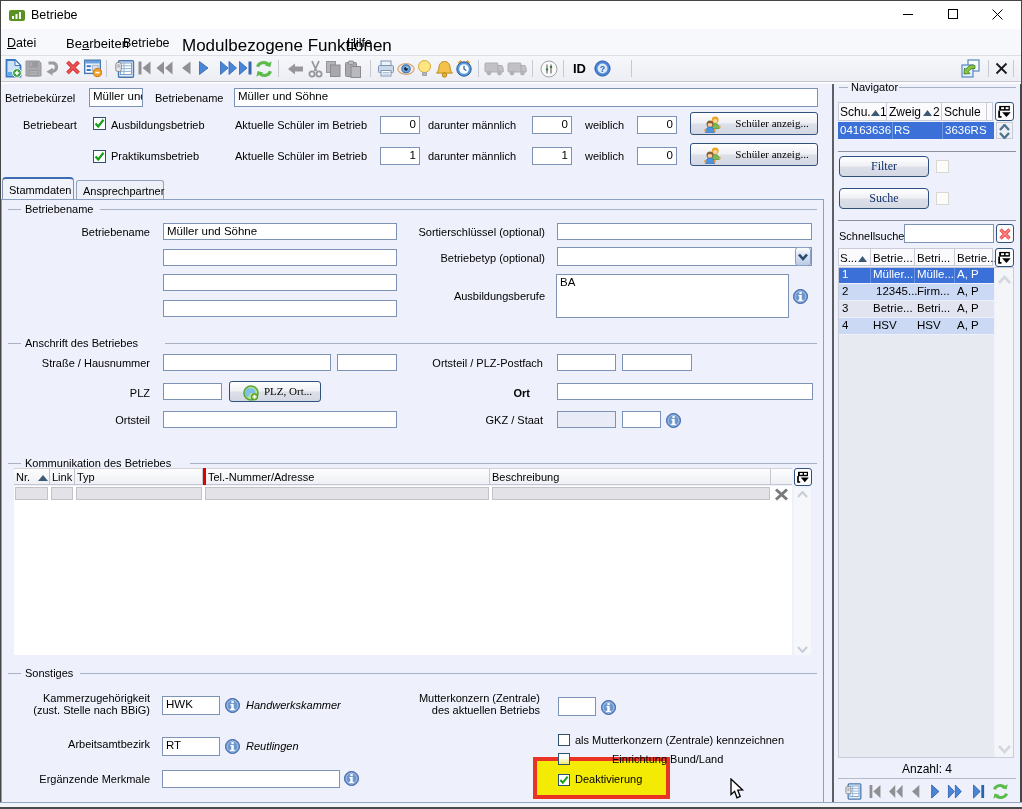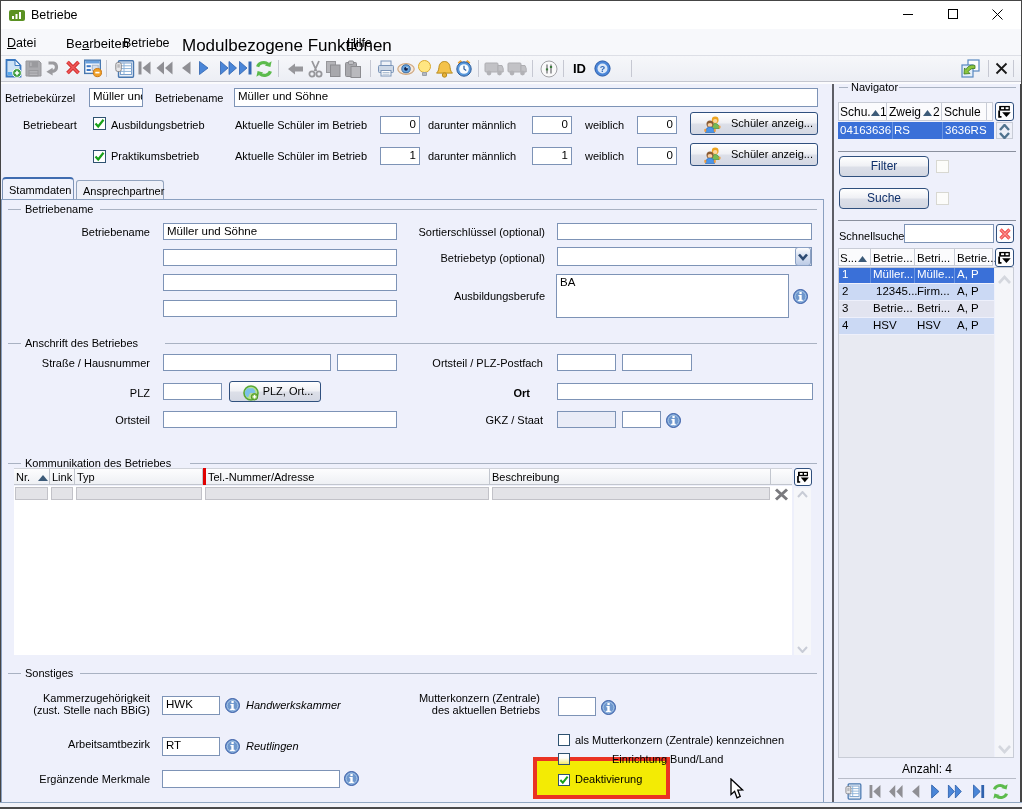--- a/index.html
+++ b/index.html
@@ -5,21 +5,21 @@
   * { margin:0; padding:0; box-sizing:border-box; }
   html,body { width:1022px; height:809px; overflow:hidden; }
   body { font-family:"Liberation Sans", sans-serif; background:#eef0fb; position:relative; }
   .abs { position:absolute; }
   .lbl { position:absolute; font-size:11px; color:#000; white-space:nowrap; }
   .rlbl { position:absolute; font-size:11px; color:#000; white-space:nowrap; text-align:right; }
   .in { position:absolute; background:#fff; border:1px solid #7d93b6; font-size:11.5px; color:#000; padding:1px 3px; white-space:nowrap; overflow:hidden; }
   .num { text-align:right; }
   .grpline { position:absolute; height:1px; background:#a9b2c2; }
   .grplbl { position:absolute; font-size:11px; color:#000; white-space:nowrap; background:transparent; }
-  .btn { position:absolute; border:1px solid #30507e; border-radius:3px; background:linear-gradient(#ffffff,#f0f1f5 45%,#dcdfe8 55%,#d4d8e3); font-size:11px; color:#000; text-align:center; }
+  .btn { position:absolute; border:1px solid #30507e; border-radius:3px; background:linear-gradient(#ffffff,#f0f1f5 45%,#dcdfe8 55%,#d4d8e3); font-size:11px; color:#000; text-align:center;font-family:Liberation Serif, serif; }
   .sep { position:absolute; width:1px; background:#c6c8d2; top:60px; height:17px; }
   .cb { position:absolute; width:13px; height:13px; background:#fff; border:1px solid #2e5270; }
   svg { display:block; }
 </style>
 </head>
 <body>
 
 <div class="abs" style="left:0;top:0;width:1022px;height:809px;border:1px solid #454545;border-bottom:none;"></div>
 <div class="abs" style="left:1020px;top:0;width:2px;height:809px;background:#454545;"></div>
 

